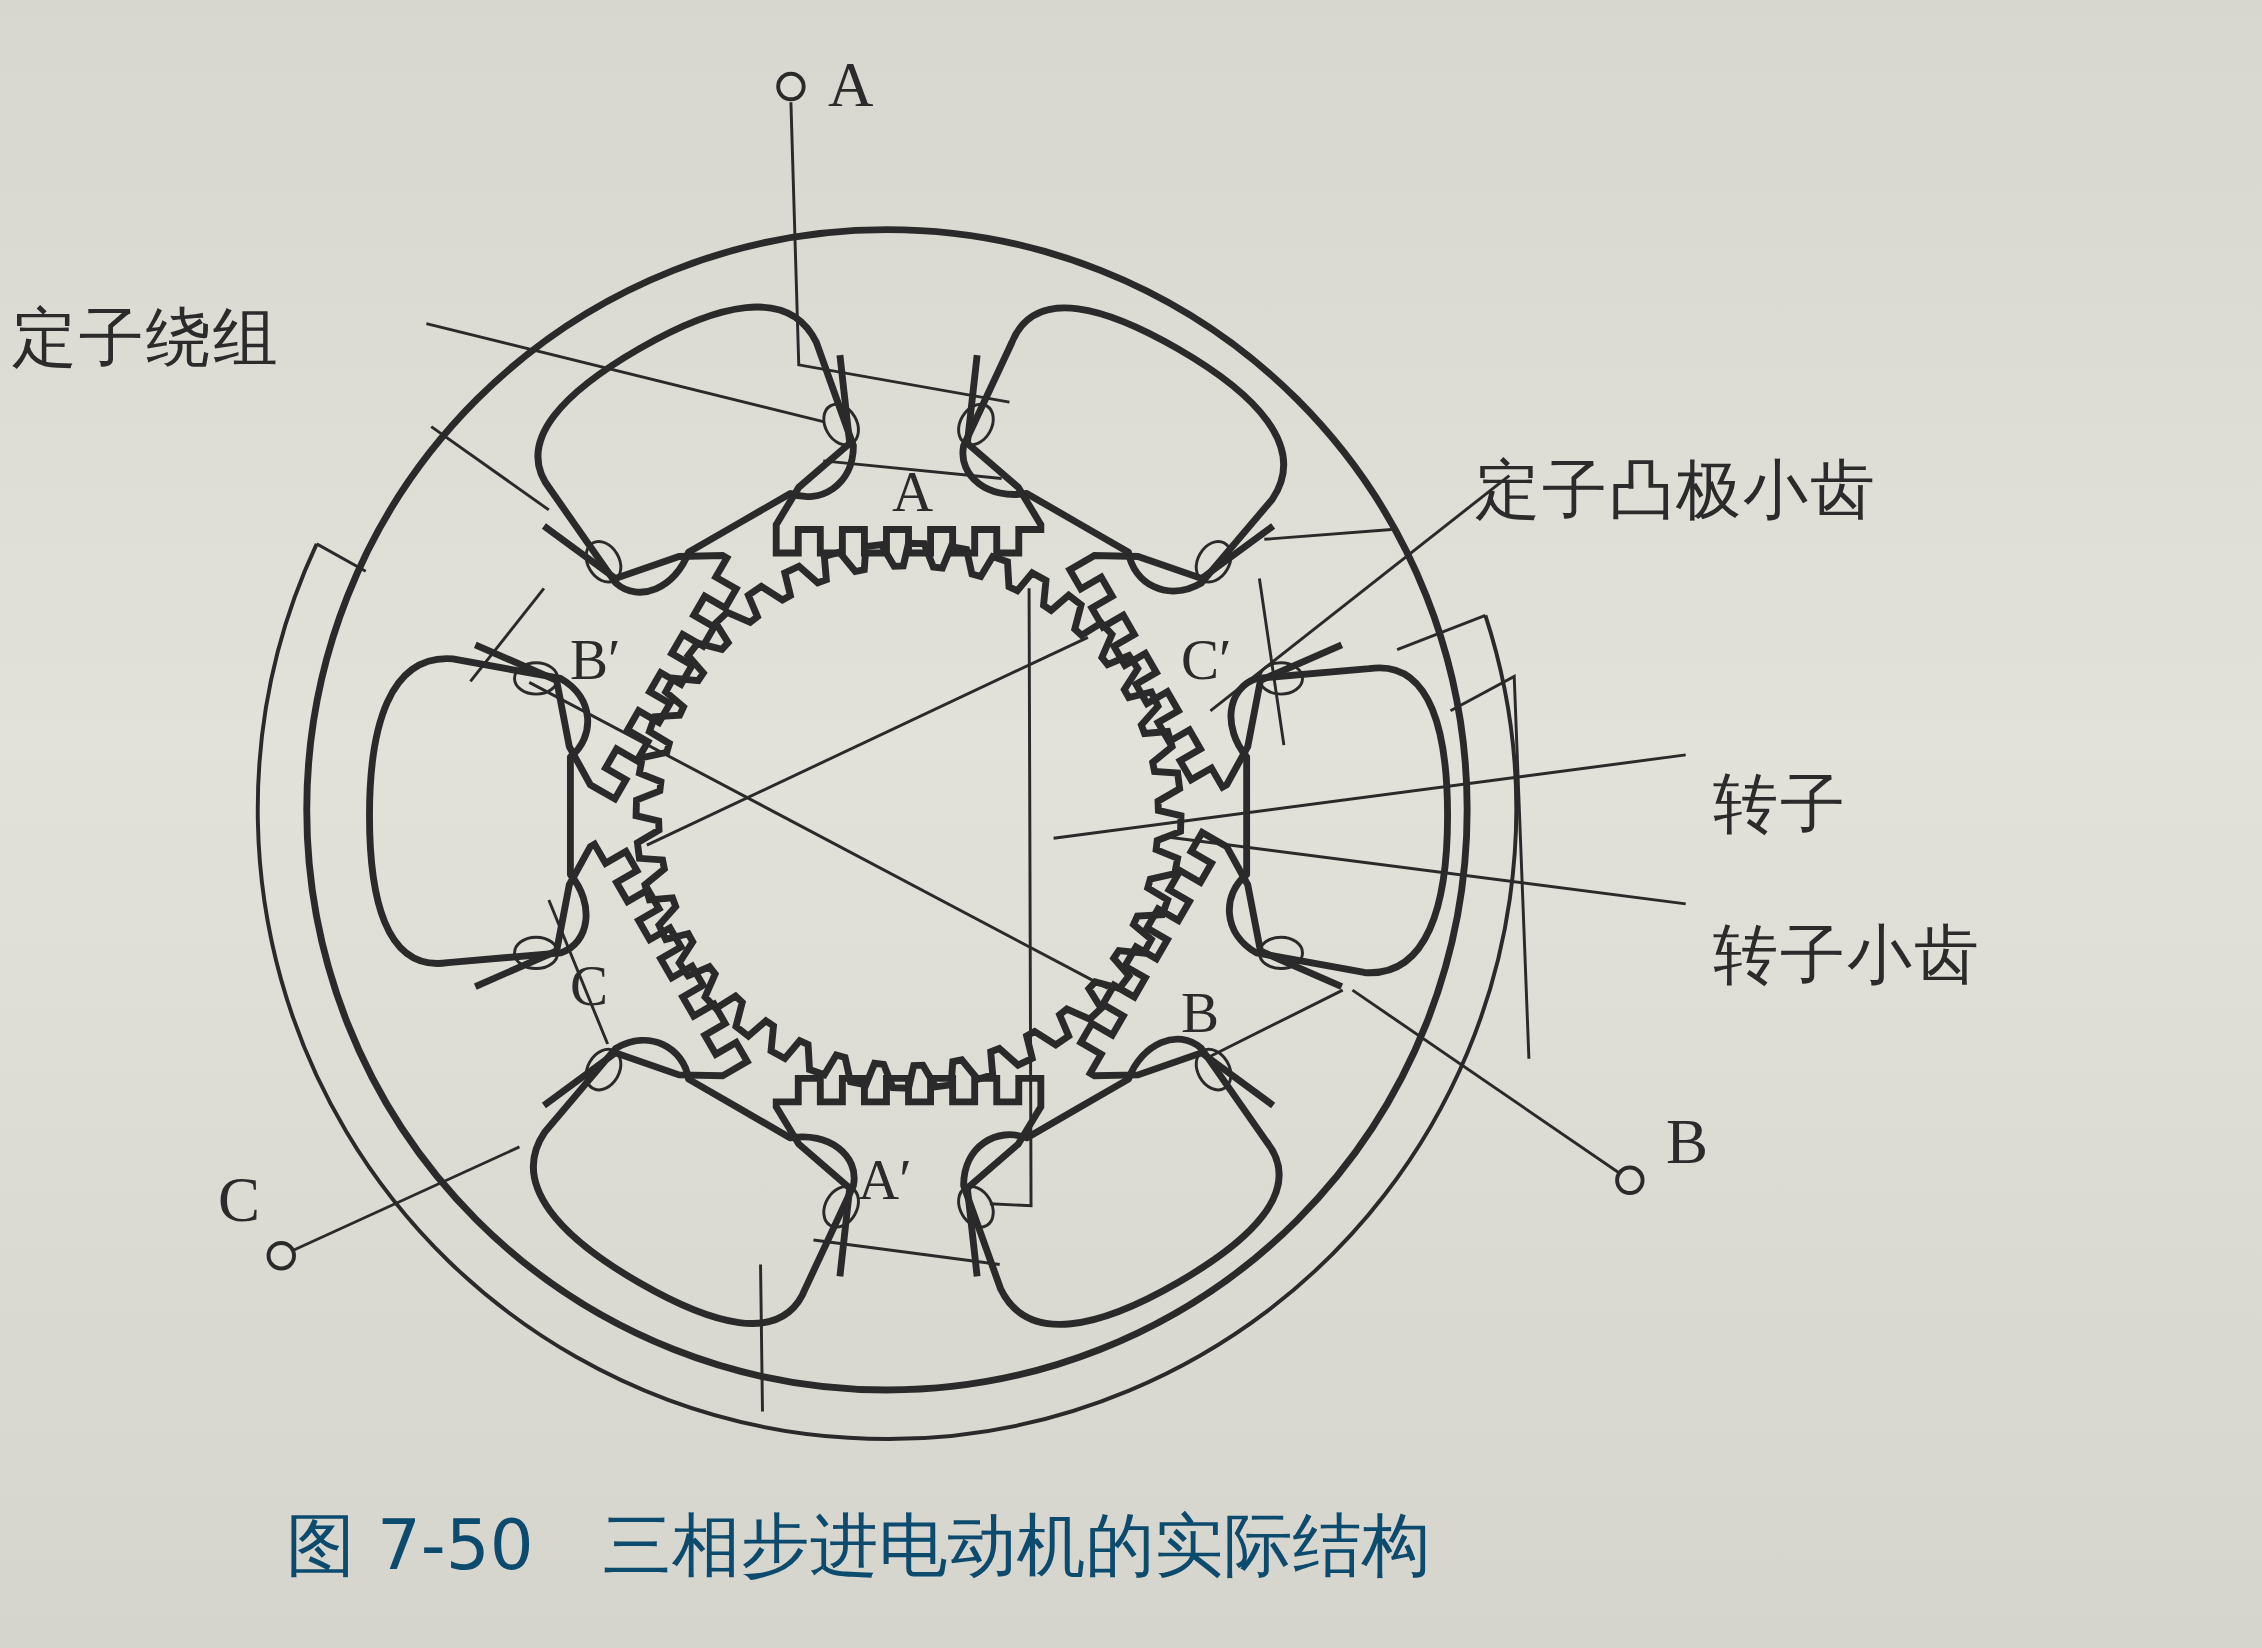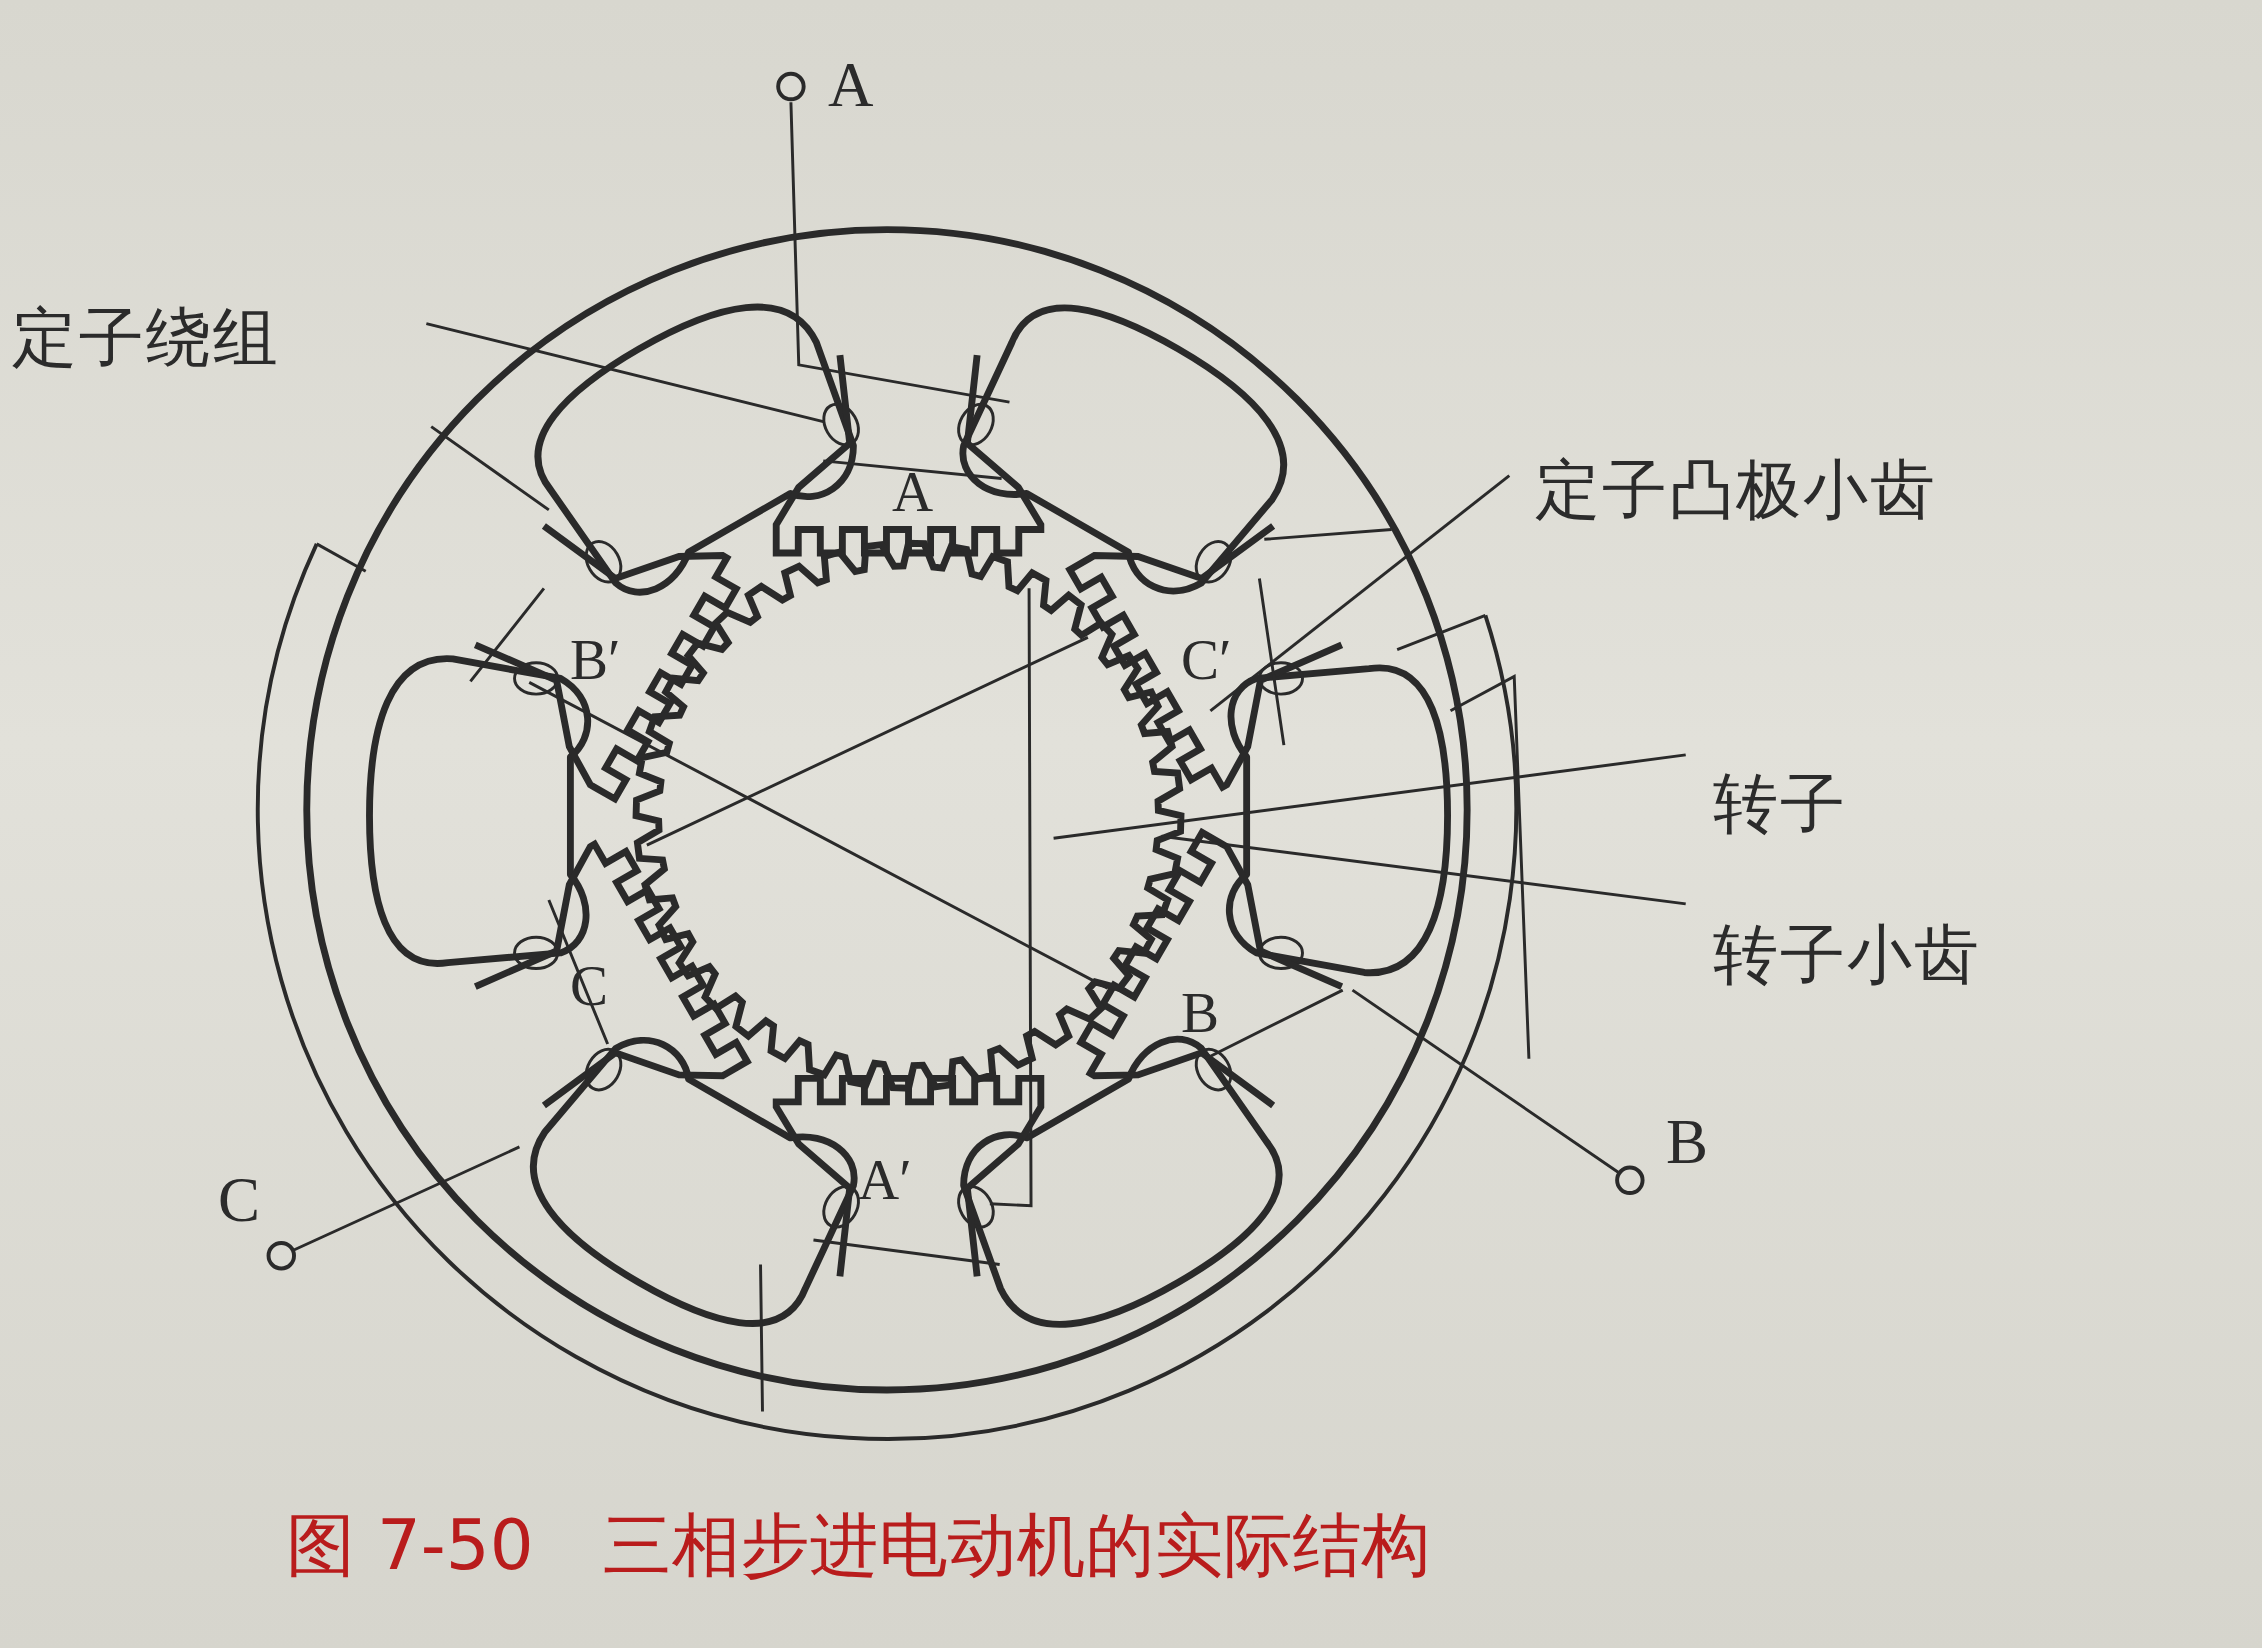--- a/index.html
+++ b/index.html
@@ -14,21 +14,21 @@
   #diagram { position: absolute; left: 0; top: 0; width: 2262px; height: 1649px; }
   .lbl {
     position: absolute; white-space: nowrap; color: #2b2b2b;
     font-family: Liberation Serif, serif;
   }
   .lbl-cn { font-size: 65px; letter-spacing: 2px; }
   .lbl-term { font-family: "Liberation Serif", "DejaVu Serif", serif; font-size: 63px; }
   .lbl-pole { font-family: "Liberation Serif", "DejaVu Serif", serif; font-size: 57px; }
   .caption {
     position: absolute; left: 286px; top: 1500px; font-size: 69px;
-    font-family: "DejaVu Sans", "Liberation Sans", sans-serif; color: #b91c1c;
+    font-family: "DejaVu Sans", "Liberation Sans", sans-serif; color: #0c4a6e;
     white-space: nowrap;
   }
   .caption .num { margin-right: 69px; }
 </style>
 </head>
 <body>
 
 <svg id="diagram" viewBox="0 0 2308 1682" xmlns="http://www.w3.org/2000/svg">
   <g id="g-rings">
       <circle cx="905" cy="826" r="592" fill="none" stroke="#2a2a2a" stroke-width="7"></circle>
@@ -104,21 +104,21 @@
       <path d="M 1720 922 L 1185 853" fill="none" stroke="#2a2a2a" stroke-width="3"></path>
     </g>
   <g id="g-terminals">
       <circle cx="807" cy="88" r="13" fill="#dcdbd4" stroke="#2a2a2a" stroke-width="4"></circle>
       <circle cx="1663" cy="1204" r="13" fill="#dcdbd4" stroke="#2a2a2a" stroke-width="4"></circle>
       <circle cx="287" cy="1281" r="13" fill="#dcdbd4" stroke="#2a2a2a" stroke-width="4"></circle>
     </g>
 </svg>
 
 <div class="lbl lbl-cn" style="left:11.8px; top:294px;">定子绕组</div>
-<div class="lbl lbl-cn" style="left:1535px; top:446px;">定子凸极小齿</div>
+<div class="lbl lbl-cn" style="left:1475px; top:446px;">定子凸极小齿</div>
 <div class="lbl lbl-cn" style="left:1713px; top:760px;">转子</div>
 <div class="lbl lbl-cn" style="left:1713px; top:911px;">转子小齿</div>
 
 <div class="lbl lbl-term" style="left:828px; top:49px;">A</div>
 <div class="lbl lbl-term" style="left:1666px; top:1106px;">B</div>
 <div class="lbl lbl-term" style="left:218px; top:1164px;">C</div>
 
 <div class="lbl lbl-pole" style="left:892px; top:459px;">A</div>
 <div class="lbl lbl-pole" style="left:1181px; top:627px;">C′</div>
 <div class="lbl lbl-pole" style="left:1181px; top:980px;">B</div>

